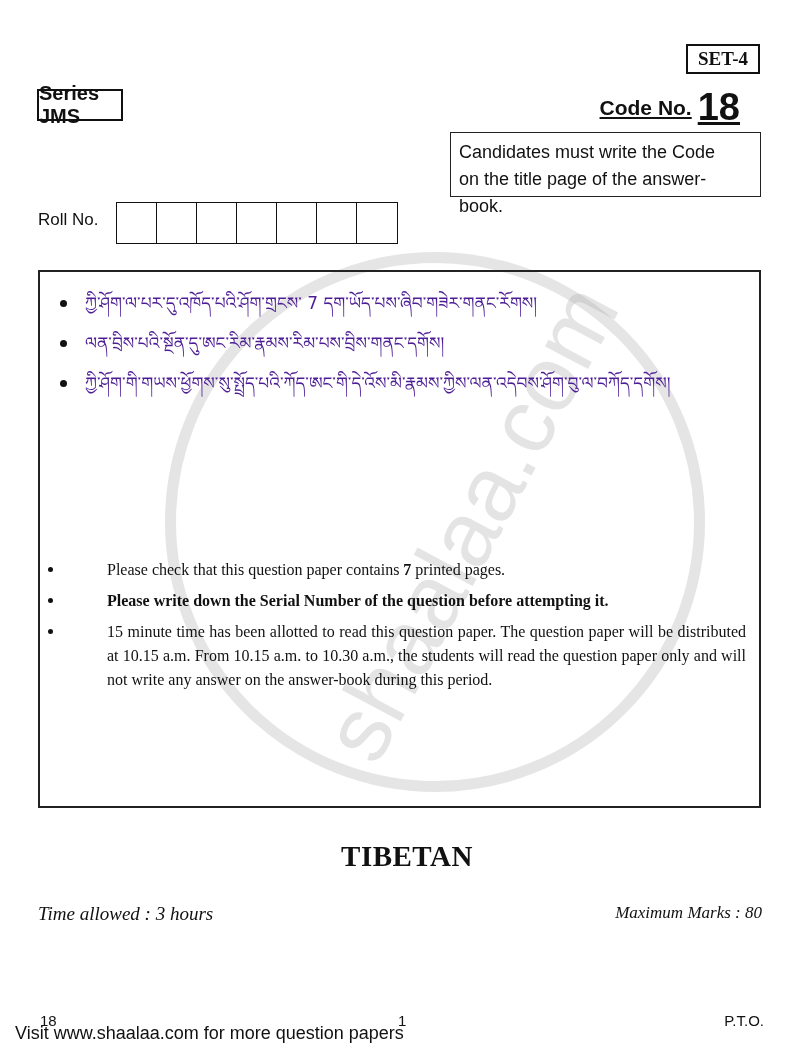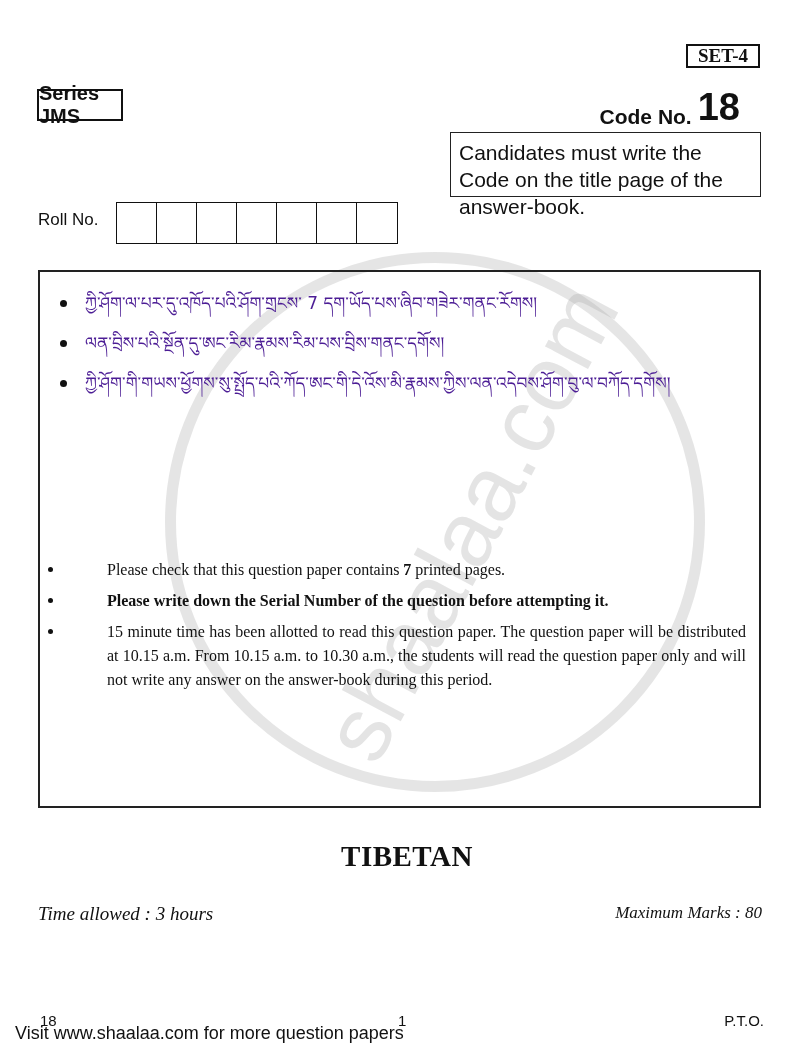--- a/index.html
+++ b/index.html
@@ -1,42 +1,42 @@
 <!DOCTYPE html>
 <html><head>
   <meta charset="utf-8">
   <style>
     html, body { margin: 0; padding: 0; background: #ffffff; }
     body { width: 800px; height: 1060px; position: relative; overflow: hidden; color: #111; }
     .abs { position: absolute; }
 
     .set-box {
-      left: 686px; top: 44px; width: 74px; height: 24px;
+      left: 686px; top: 44px; width: 74px; height: 30px;
       border: 2px solid #111; box-sizing: border-box;
       font-family: "Liberation Serif", serif; font-weight: bold; font-size: 19px;
       display: flex; align-items: center; justify-content: center;
     }
     .series-box {
       left: 37px; top: 89px; width: 85px; height: 32px;
       border: 2px solid #111; box-sizing: border-box;
       font-family: "Liberation Sans", sans-serif; font-weight: bold; font-size: 20px;
       display: flex; align-items: center; justify-content: center;
       width: 86px;
     }
     .code-no {
-      right: 60px; top: 86px; display: flex; align-items: flex-end;
-      font-family: "Liberation Sans", sans-serif; font-weight: bold;
+      right: 60px; top: 86px; display: flex; align-items: center;
+      font-family: "Liberation Sans", sans-serif; font-weight: bold; text-decoration: underline;
     }
     .code-no .lbl { font-size: 21px; margin-right: 6px; }
     .code-no .num { font-size: 38px; }
 
     .code-note {
       left: 450px; top: 132px; width: 311px; height: 65px;
       border: 1.5px solid #222; box-sizing: border-box;
-      font-family: "Liberation Sans", sans-serif; font-size: 21px; line-height: 27px;
+      font-family: "Liberation Sans", sans-serif; font-size: 18px; line-height: 27px;
       padding: 6px 20px 0 8px;
     }
 
     .roll-label {
       left: 38px; top: 210px; font-family: Liberation Sans, sans-serif; font-size: 17px;
     }
     .roll-grid {
       left: 116px; top: 202px; display: flex; border: 1.5px solid #111;
     }
     .roll-cell {

